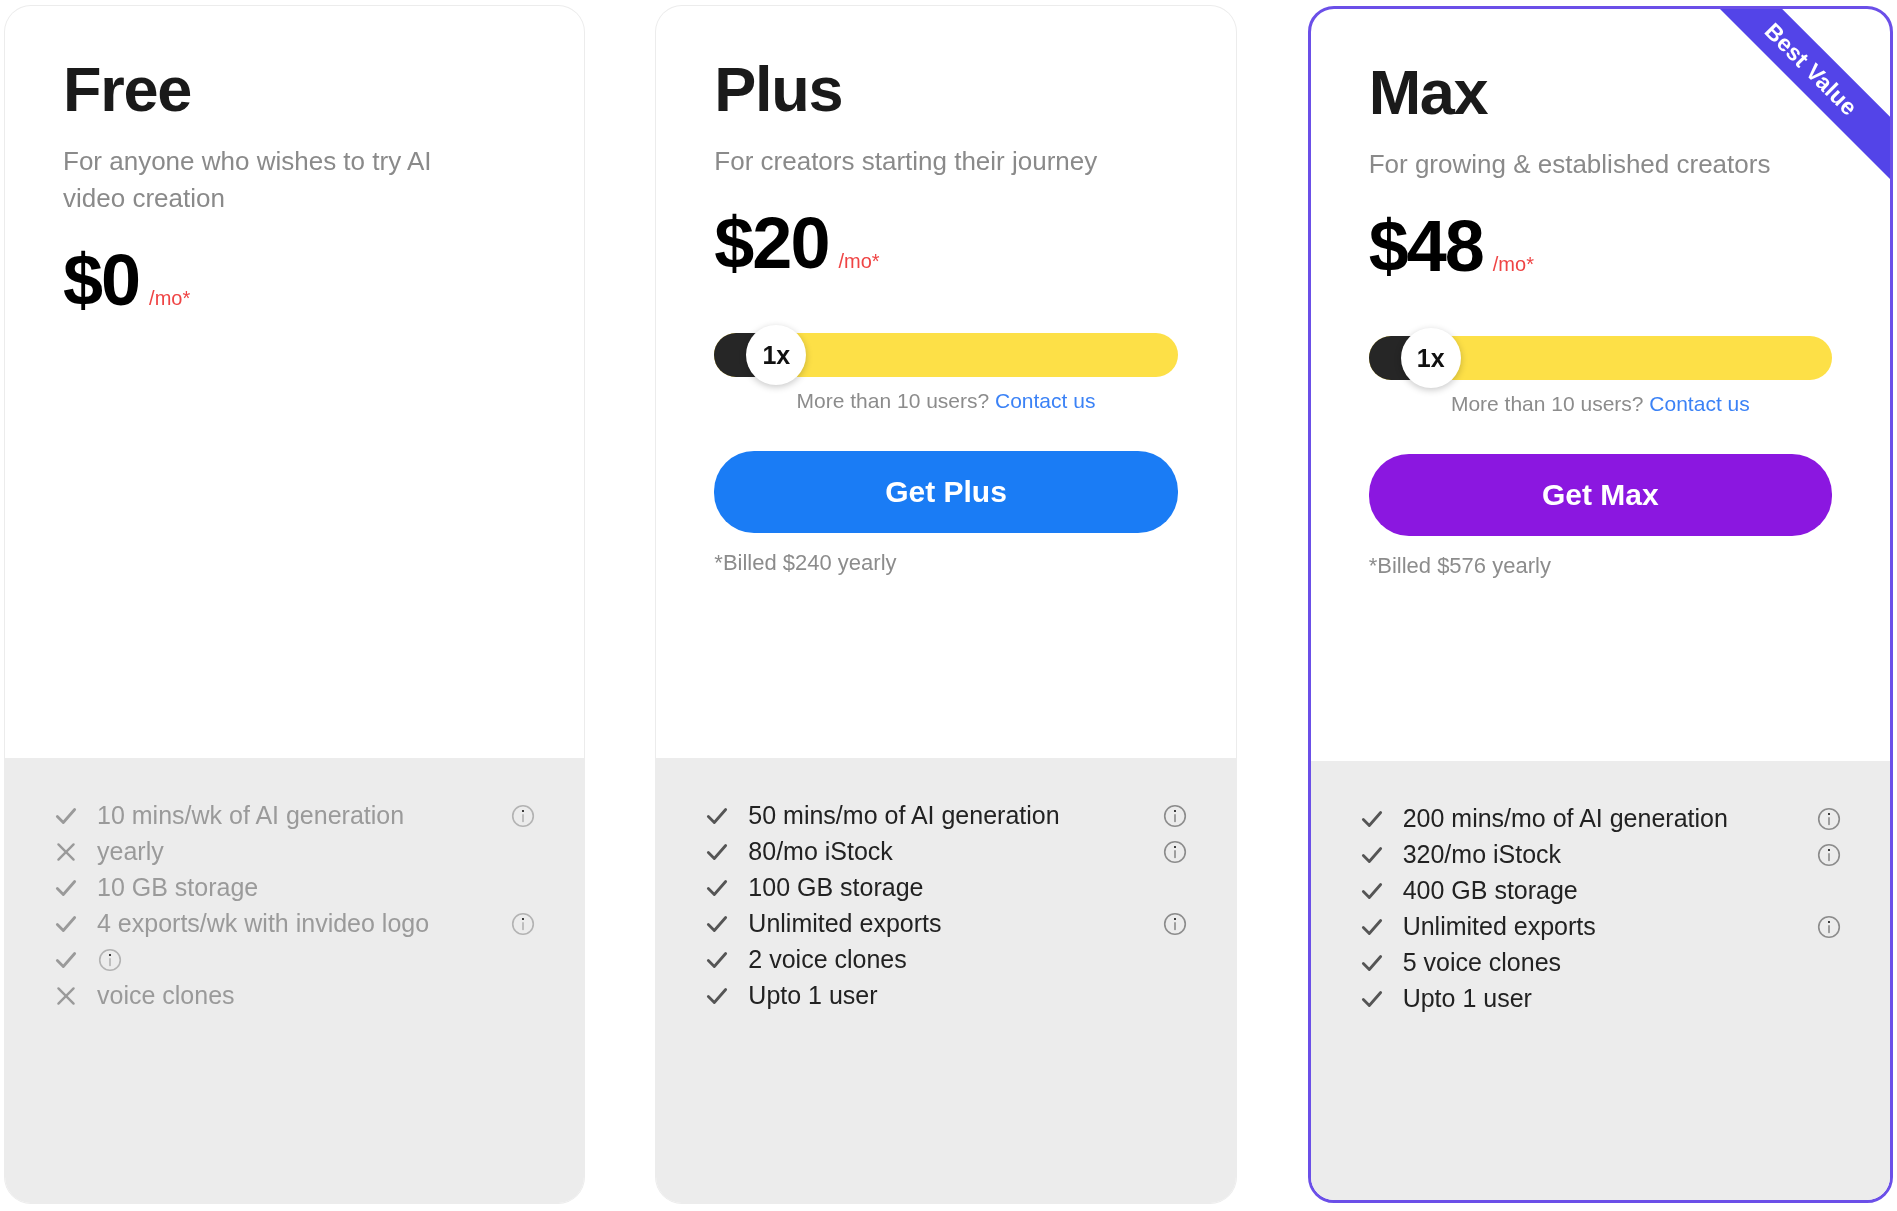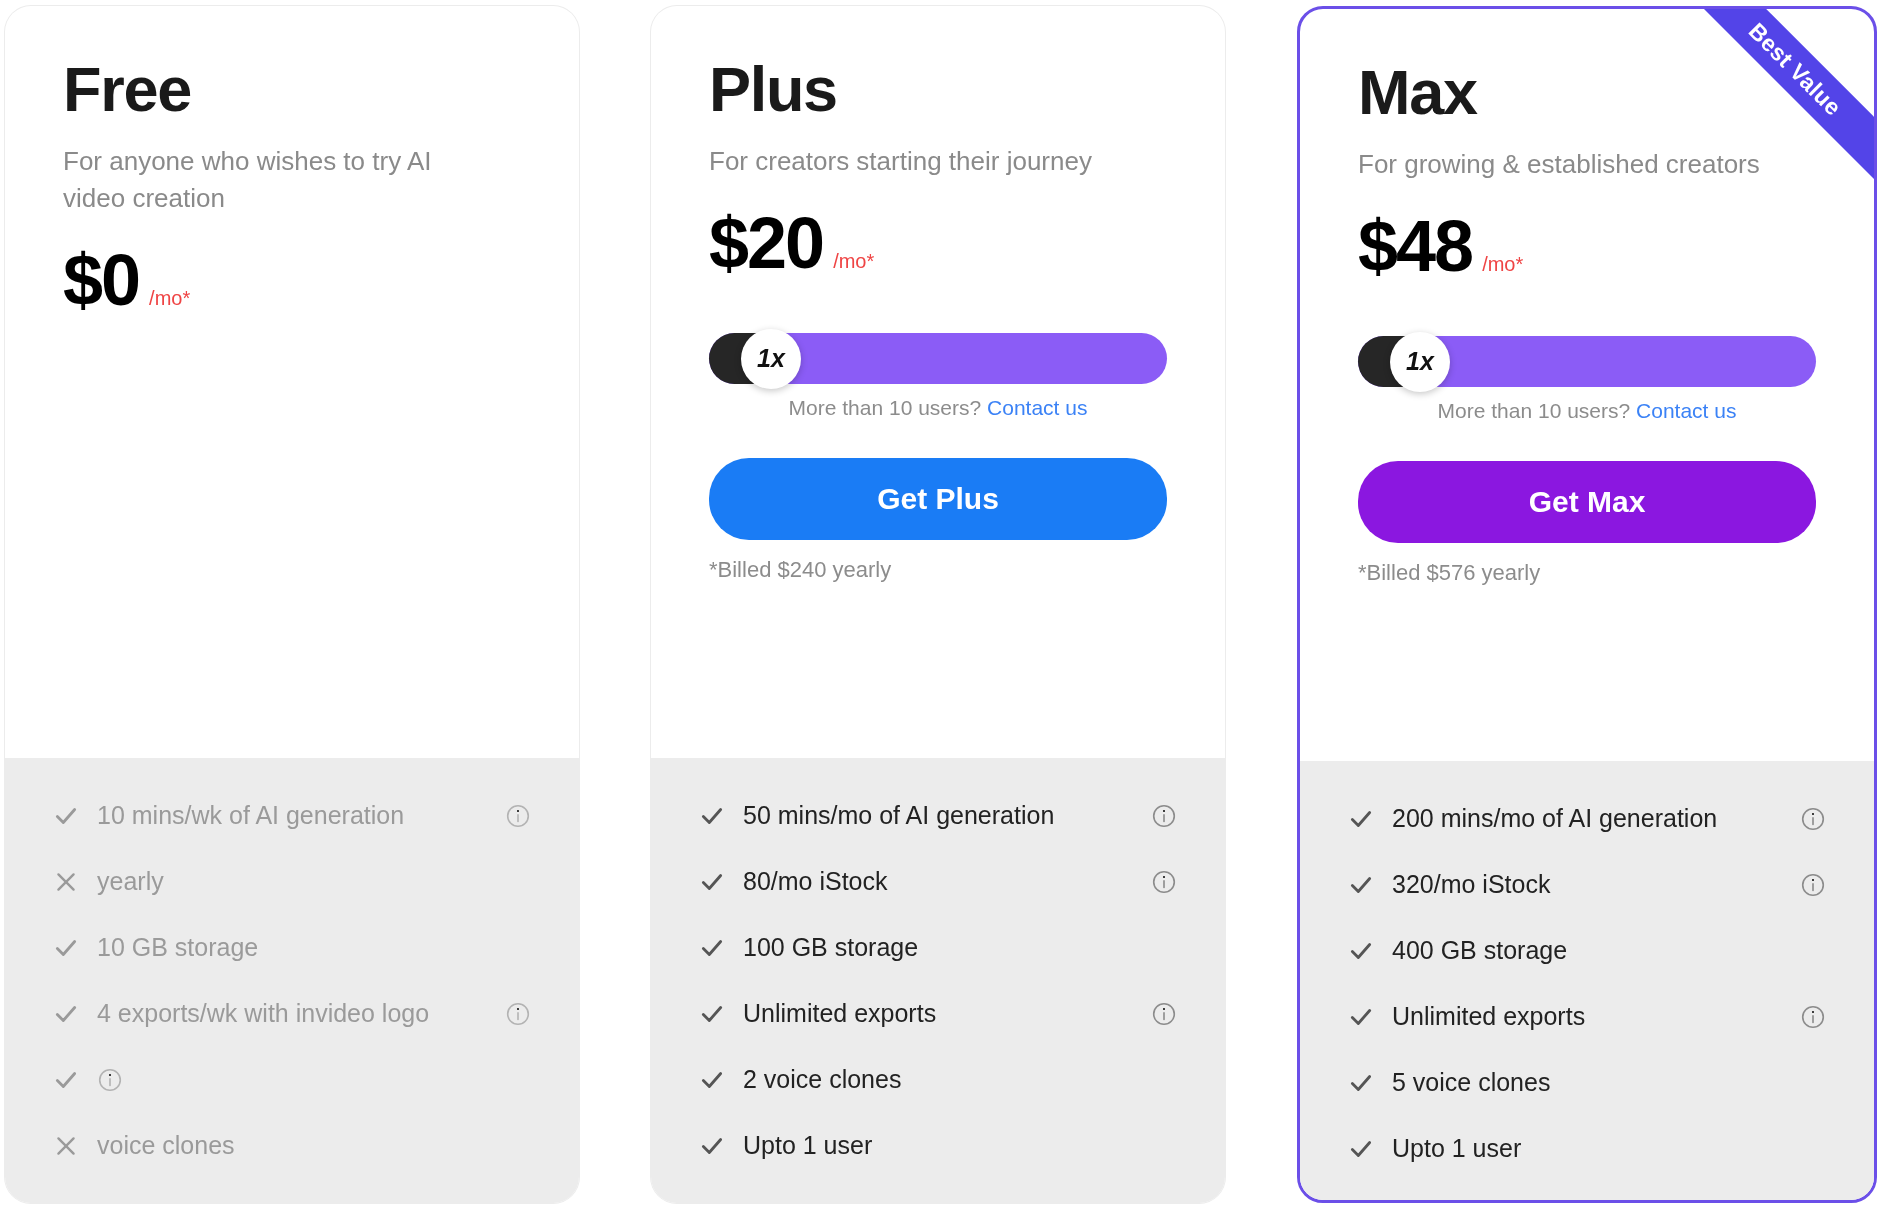--- a/index.html
+++ b/index.html
@@ -8,21 +8,21 @@
     width: 1897px;
     height: 1211px;
     background: #ffffff;
     font-family: "Liberation Sans", sans-serif;
     overflow: hidden;
   }
   .pricing-grid {
     display: flex;
     align-items: stretch;
     gap: 72px;
-    padding: 6px 20px 8px 5px;
+    padding: 6px 4px 8px 5px;
     height: 1211px;
   }
   .plan-card {
     position: relative;
     flex: 1 1 0;
     background: #ffffff;
     border-radius: 26px;
     display: flex;
     flex-direction: column;
     overflow: hidden;
@@ -94,25 +94,24 @@
   .price-period {
     font-size: 20px;
     color: #ef4444;
     margin-left: 10px;
   }
 
   
   .slider-block { margin-top: 44px; }
   .slider-track {
     position: relative;
-    height: 51px;
+    height: 44px;
     border-radius: 26px;
-    background: #8b5cf6;
+    background: #fde047;
     overflow: visible;
-    font-style: italic;
   }
   .slider-fill {
     position: absolute;
     left: 0; top: 0; bottom: 0;
     width: 62px;
     border-radius: 26px 0 0 26px;
     background: #262626;
   }
   .slider-thumb {
     position: absolute;
@@ -166,21 +165,21 @@
   }
   .spacer { flex: 1 1 auto; }
 
   
   .card-features {
     background: #ececec;
     flex: 1 1 auto;
     padding: 42px 48px 40px 48px;
     display: flex;
     flex-direction: column;
-    gap: 34px;
+    gap: 4px;
   }
   .feature-row {
     display: flex;
     align-items: center;
     gap: 18px;
     min-height: 32px;
   }
   .feature-mark {
     flex: 0 0 26px;
     width: 26px; height: 26px;

